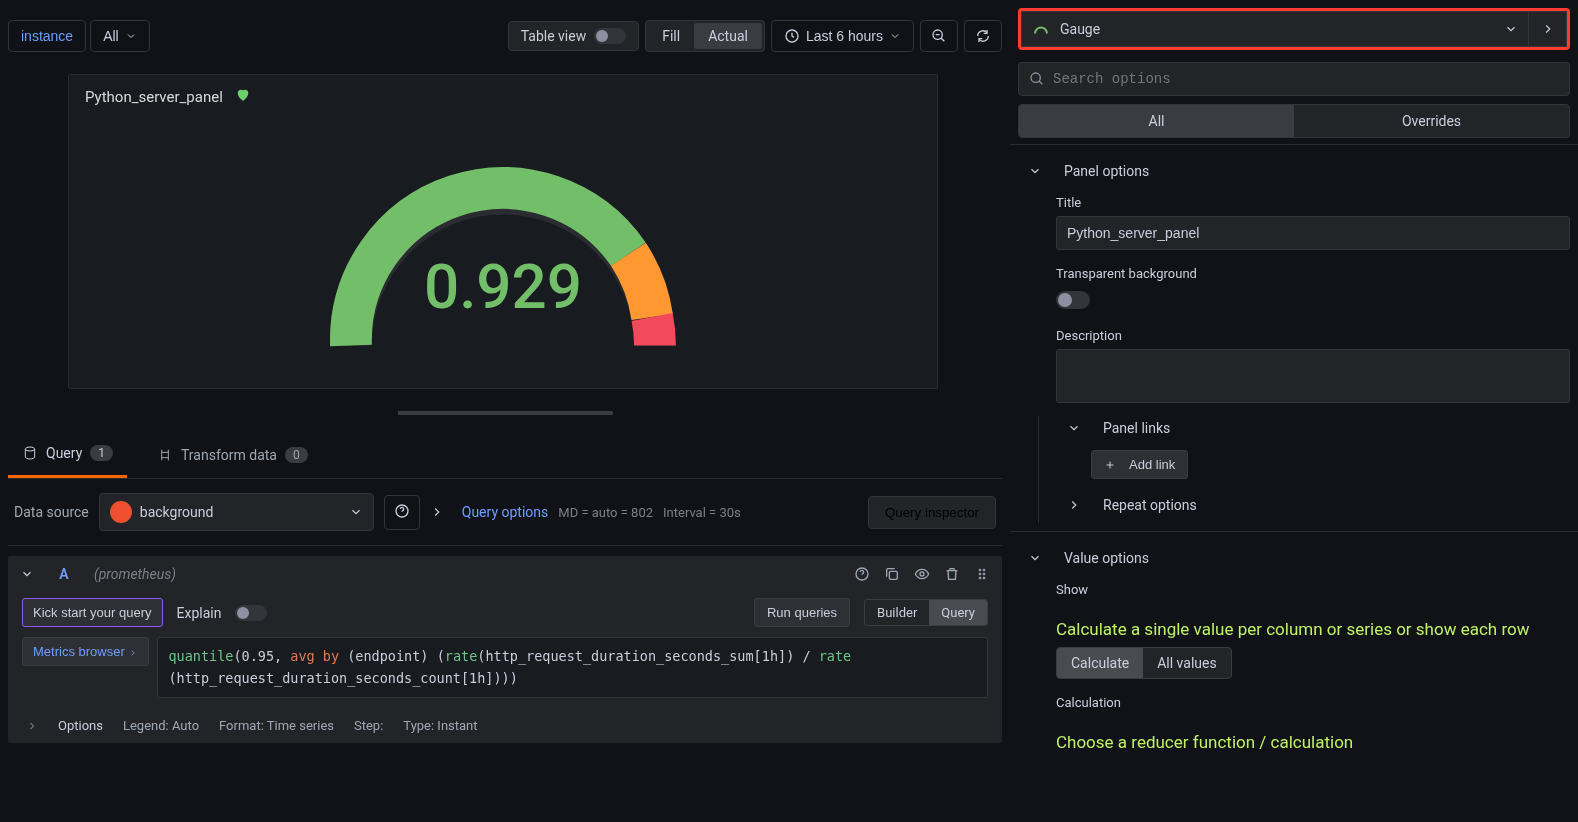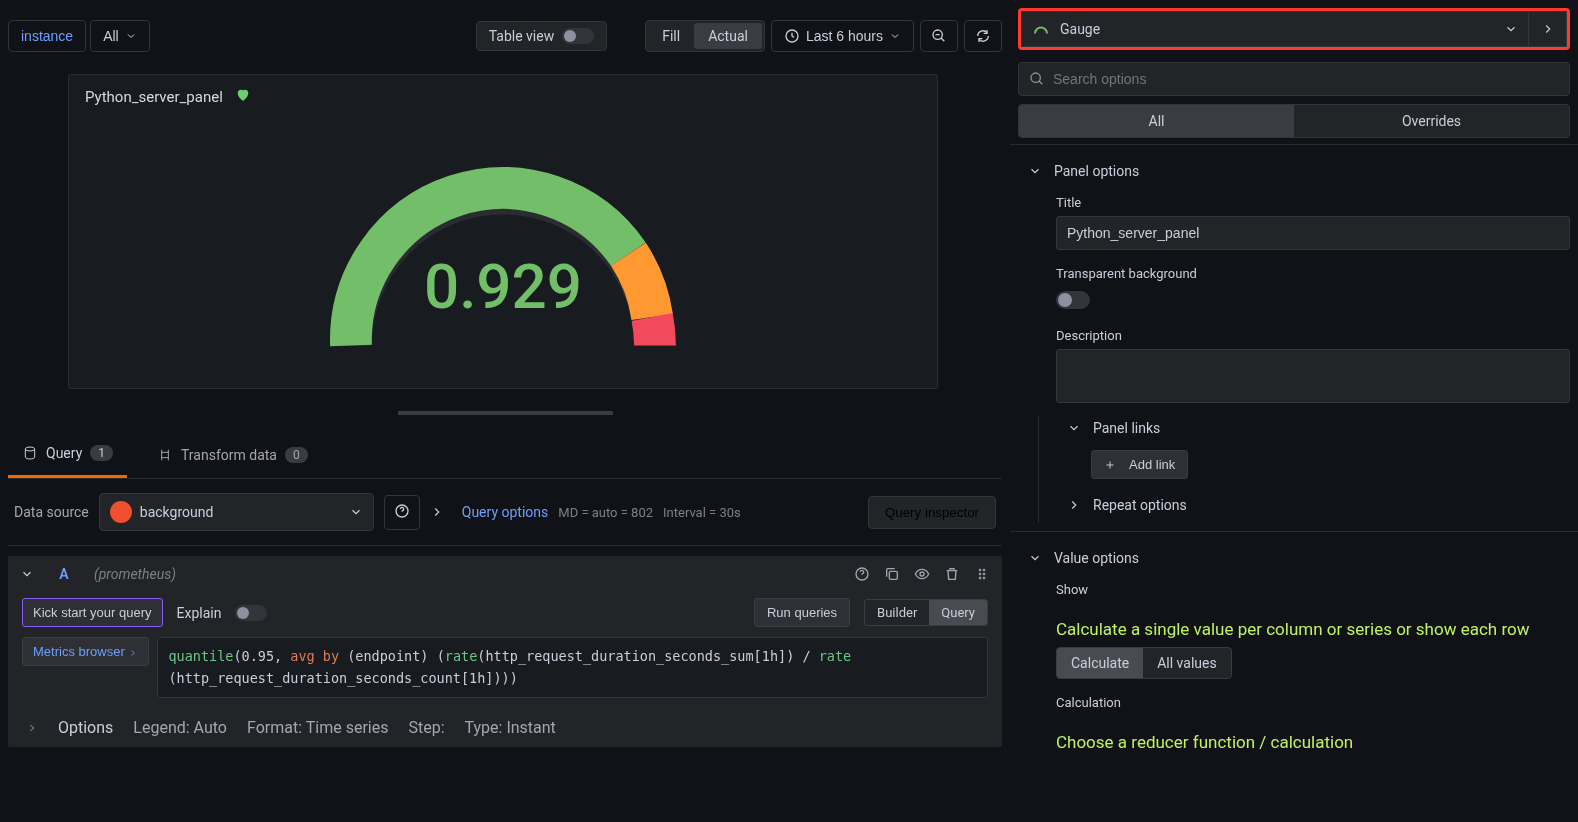--- a/index.html
+++ b/index.html
@@ -36,21 +36,20 @@
 }
 .btn-link { color: #6e9fff; }
 .btn-group {
   display: inline-flex;
   border-radius: 4px;
   overflow: hidden;
   background: #222428;
   border: 1px solid #33353b;
   align-items: center;
   padding: 2px;
-  margin-left: 32px;
 }
 .btn-group .seg {
   padding: 5px 14px;
   cursor: pointer;
   border-radius: 3px;
   font-size: 14px;
 }
 .btn-group .seg.active { background: #3a3c42; }
 .toggle {
   width: 32px; height: 16px; border-radius: 8px; background: #33353b; position: relative; display: inline-block; margin-left: 8px;
@@ -161,49 +160,49 @@
 .code-box {
   flex: 1; background: #181b1f; border: 1px solid #33353b; border-radius: 3px;
   padding: 8px 10px; font-family: "Consolas", monospace; font-size: 13.5px;
   color: #ccccdc; line-height: 1.6;
 }
 .code-box .fn { color: #6cc787; }
 .code-box .kw { color: #e07b53; }
 .qe-opts-row {
   display: flex; align-items: center; gap: 20px; padding: 10px 18px;
 }
-.qe-opts-row .lbl { color: #9fa7b3; font-size: 16px; }
+.qe-opts-row .lbl { color: #9fa7b3; font-size: 13px; }
 .sidebar {
   width: 568px; background: #111217;
   display: flex; flex-direction: column;
 }
 .viz-highlight { border: 3px solid #ff3b30; border-radius: 4px; padding: 0; margin: 8px 8px 4px 8px; }
 .viz-row { display: flex; gap: 0; }
 .viz-picker {
   flex: 1; display: flex; align-items: center; gap: 10px;
   background: #222428; border: 1px solid #33353b; padding: 8px 10px;
   cursor: pointer;
 }
 .viz-icon { width: 18px; height: 18px; }
 .viz-collapse { display: flex; align-items: center; justify-content: center; width: 38px; background:#222428; border:1px solid #33353b; border-left: none; cursor: pointer;}
 .search-row { padding: 8px 8px 2px 8px; }
 .search-input {
   display: flex; align-items: center; gap: 8px;
   background: #222428; border: 1px solid #33353b; padding: 8px 10px; border-radius: 4px;
 }
 .search-input input {
-  background: transparent; border: none; outline: none; color: #8b5cf6; font-size: 14px; flex: 1;
+  background: transparent; border: none; outline: none; color: #8b5cf6; font-size: 14px; flex: 1; font-family: Liberation Mono, monospace;
 }
 .seg-row { padding: 6px 8px; }
 .seg-tabs { display: flex; border: 1px solid #33353b; border-radius: 4px; overflow: hidden; background: #222428; }
 .seg-tabs .st { flex: 1; text-align: center; padding: 8px; cursor: pointer; }
 .seg-tabs .st.active { background: #3a3c42; }
 .opts-section { border-top: 1px solid #2a2c31; padding: 14px 8px 8px 18px; }
 .nested { padding-left: 28px; border-left: 1px solid #2a2c31; margin-left: 10px; }
-.sec-header { display: flex; align-items: center; gap: 12px; cursor: pointer; padding: 4px 0 10px 0; }
+.sec-header { display: flex; align-items: center; gap: 22px; cursor: pointer; padding: 4px 0 10px 0; }
 .chev { width: 14px; height: 14px; stroke: #ccccdc; }
 .field-group { padding: 6px 0 10px 28px; }
 .field-label { color: #ccccdc; font-size: 13px; margin-bottom: 6px; }
 .field-help { color: #bef264; font-size: 17px; margin-bottom: 8px; margin-top: 22px; }
 .text-input {
   width: 100%; background: #222428; border: 1px solid #33353b;
   padding: 8px 10px; border-radius: 3px; color: #ccccdc; font-size: 14px;
   outline: none;
 }
 .desc-input { width:100%; height: 54px; background: #222428; border: 1px solid #33353b; border-radius: 3px; resize: none; position: relative;}

